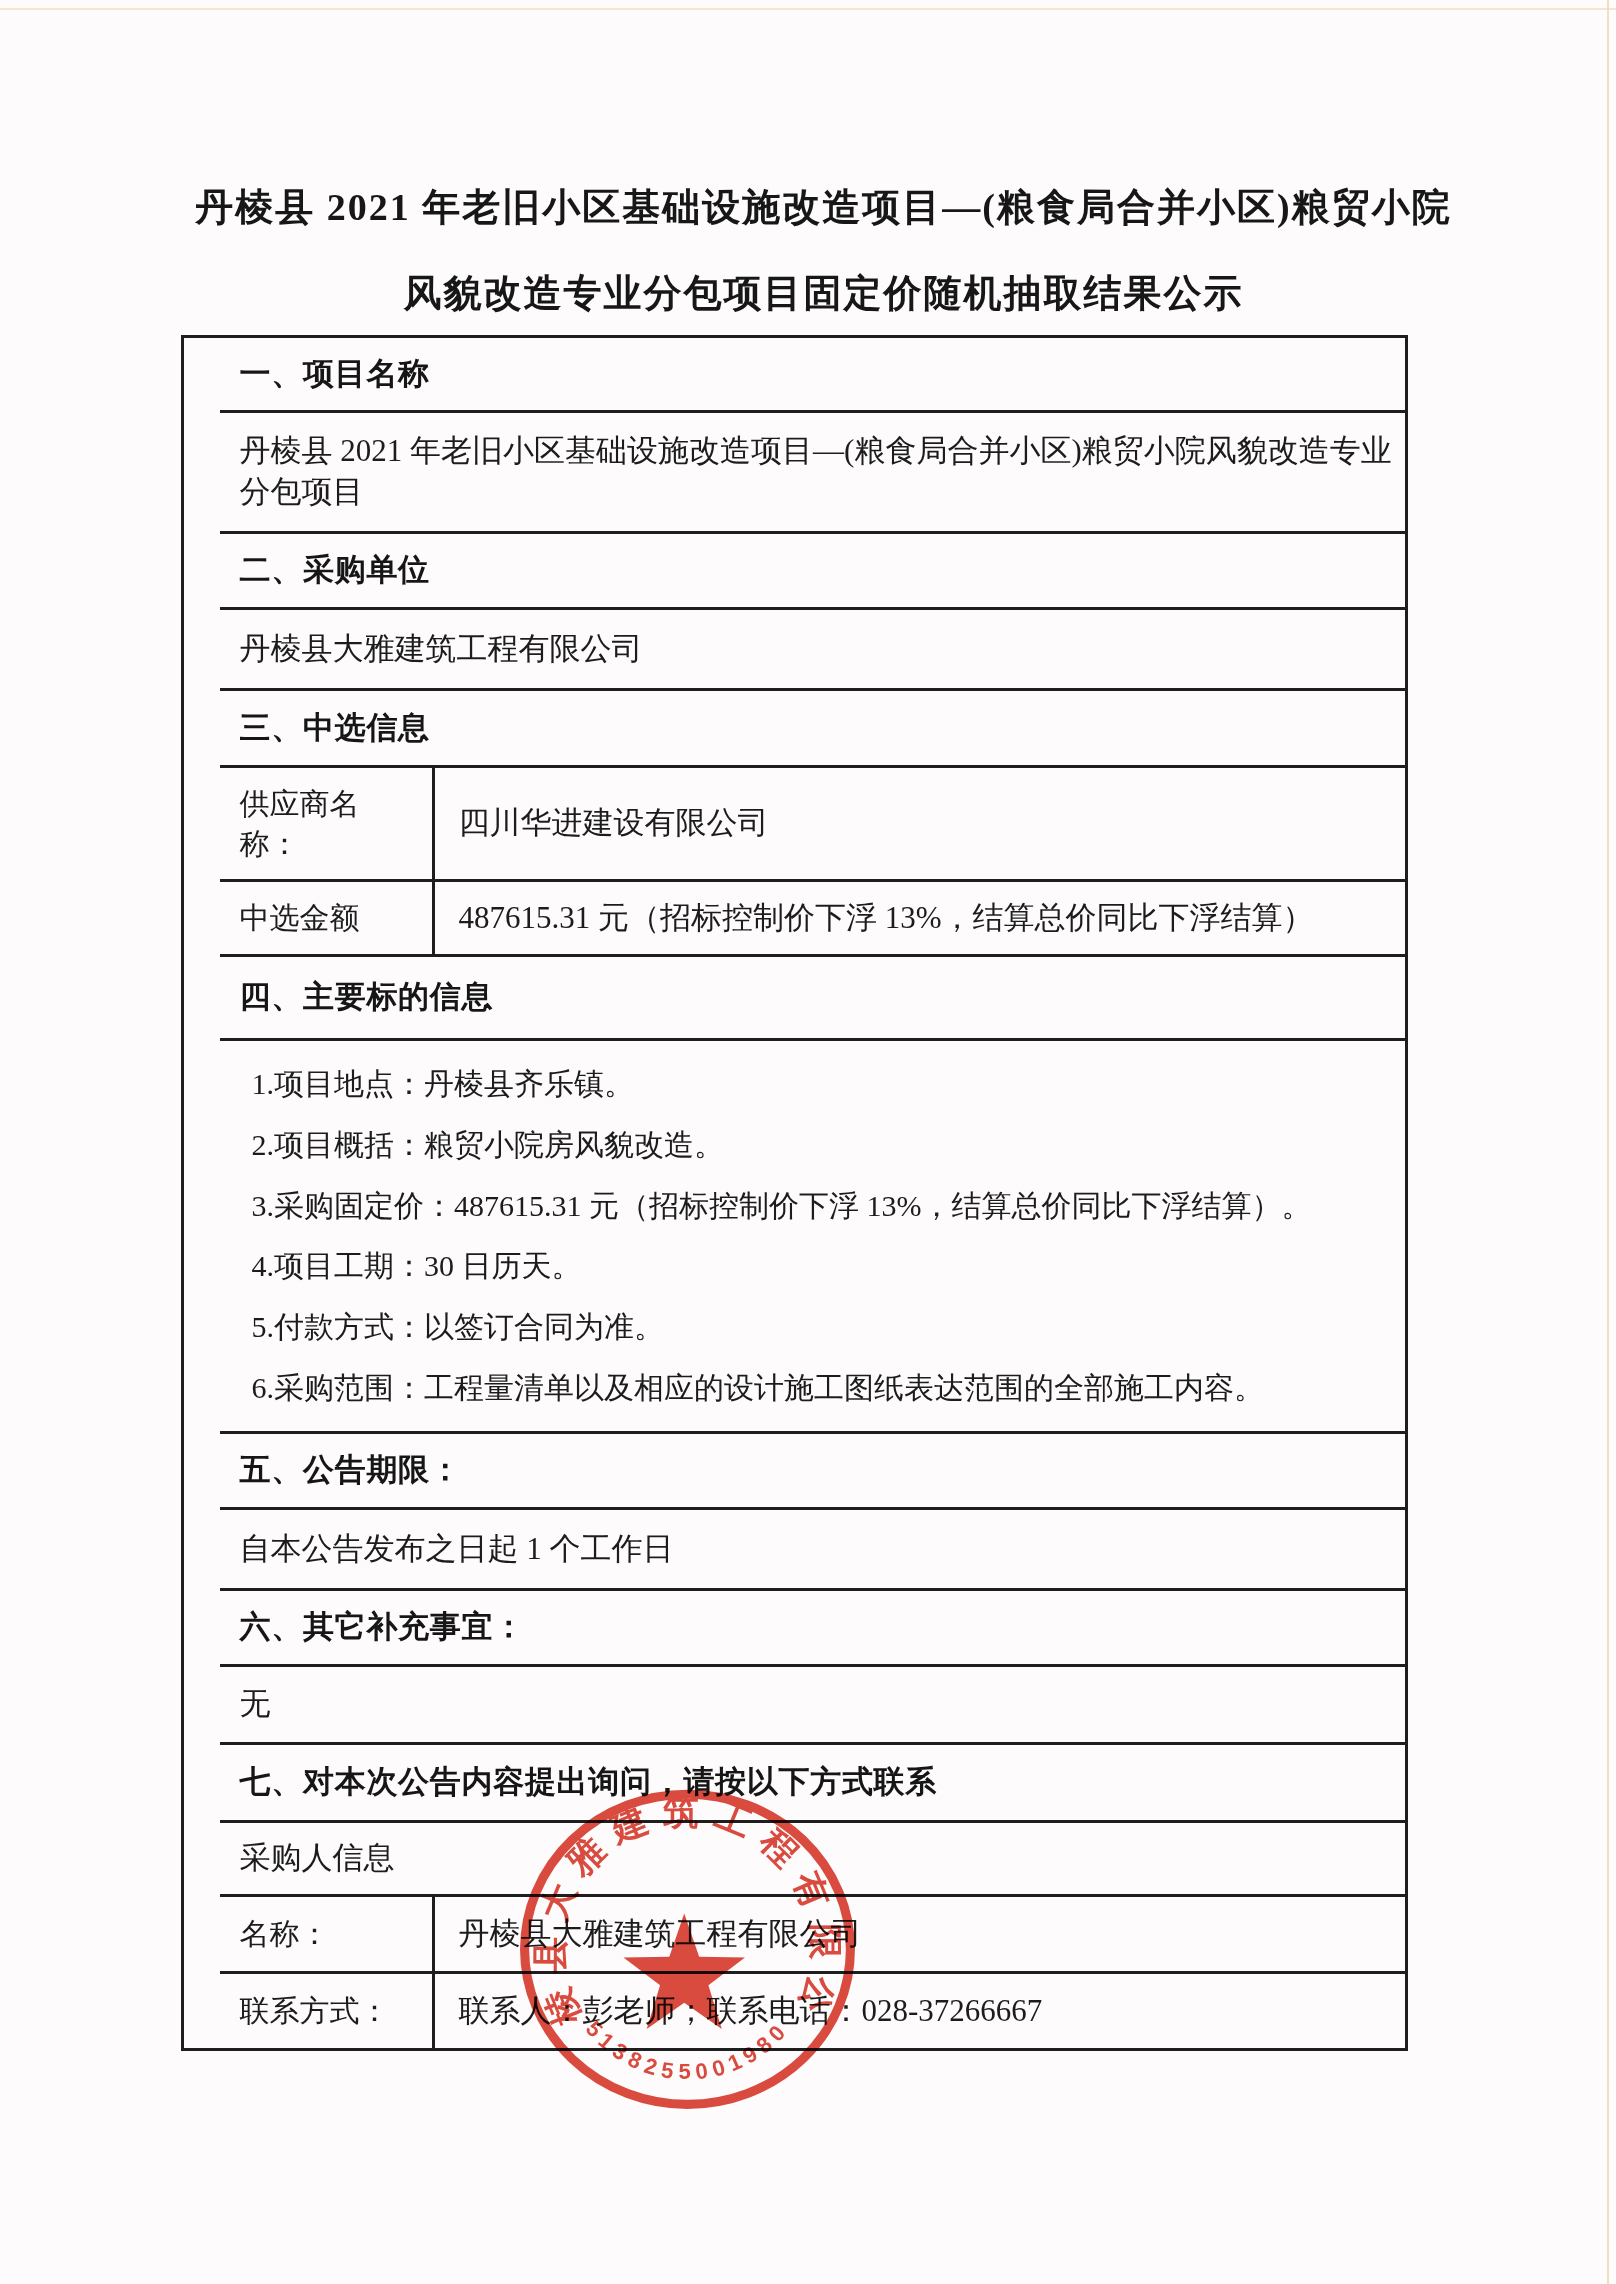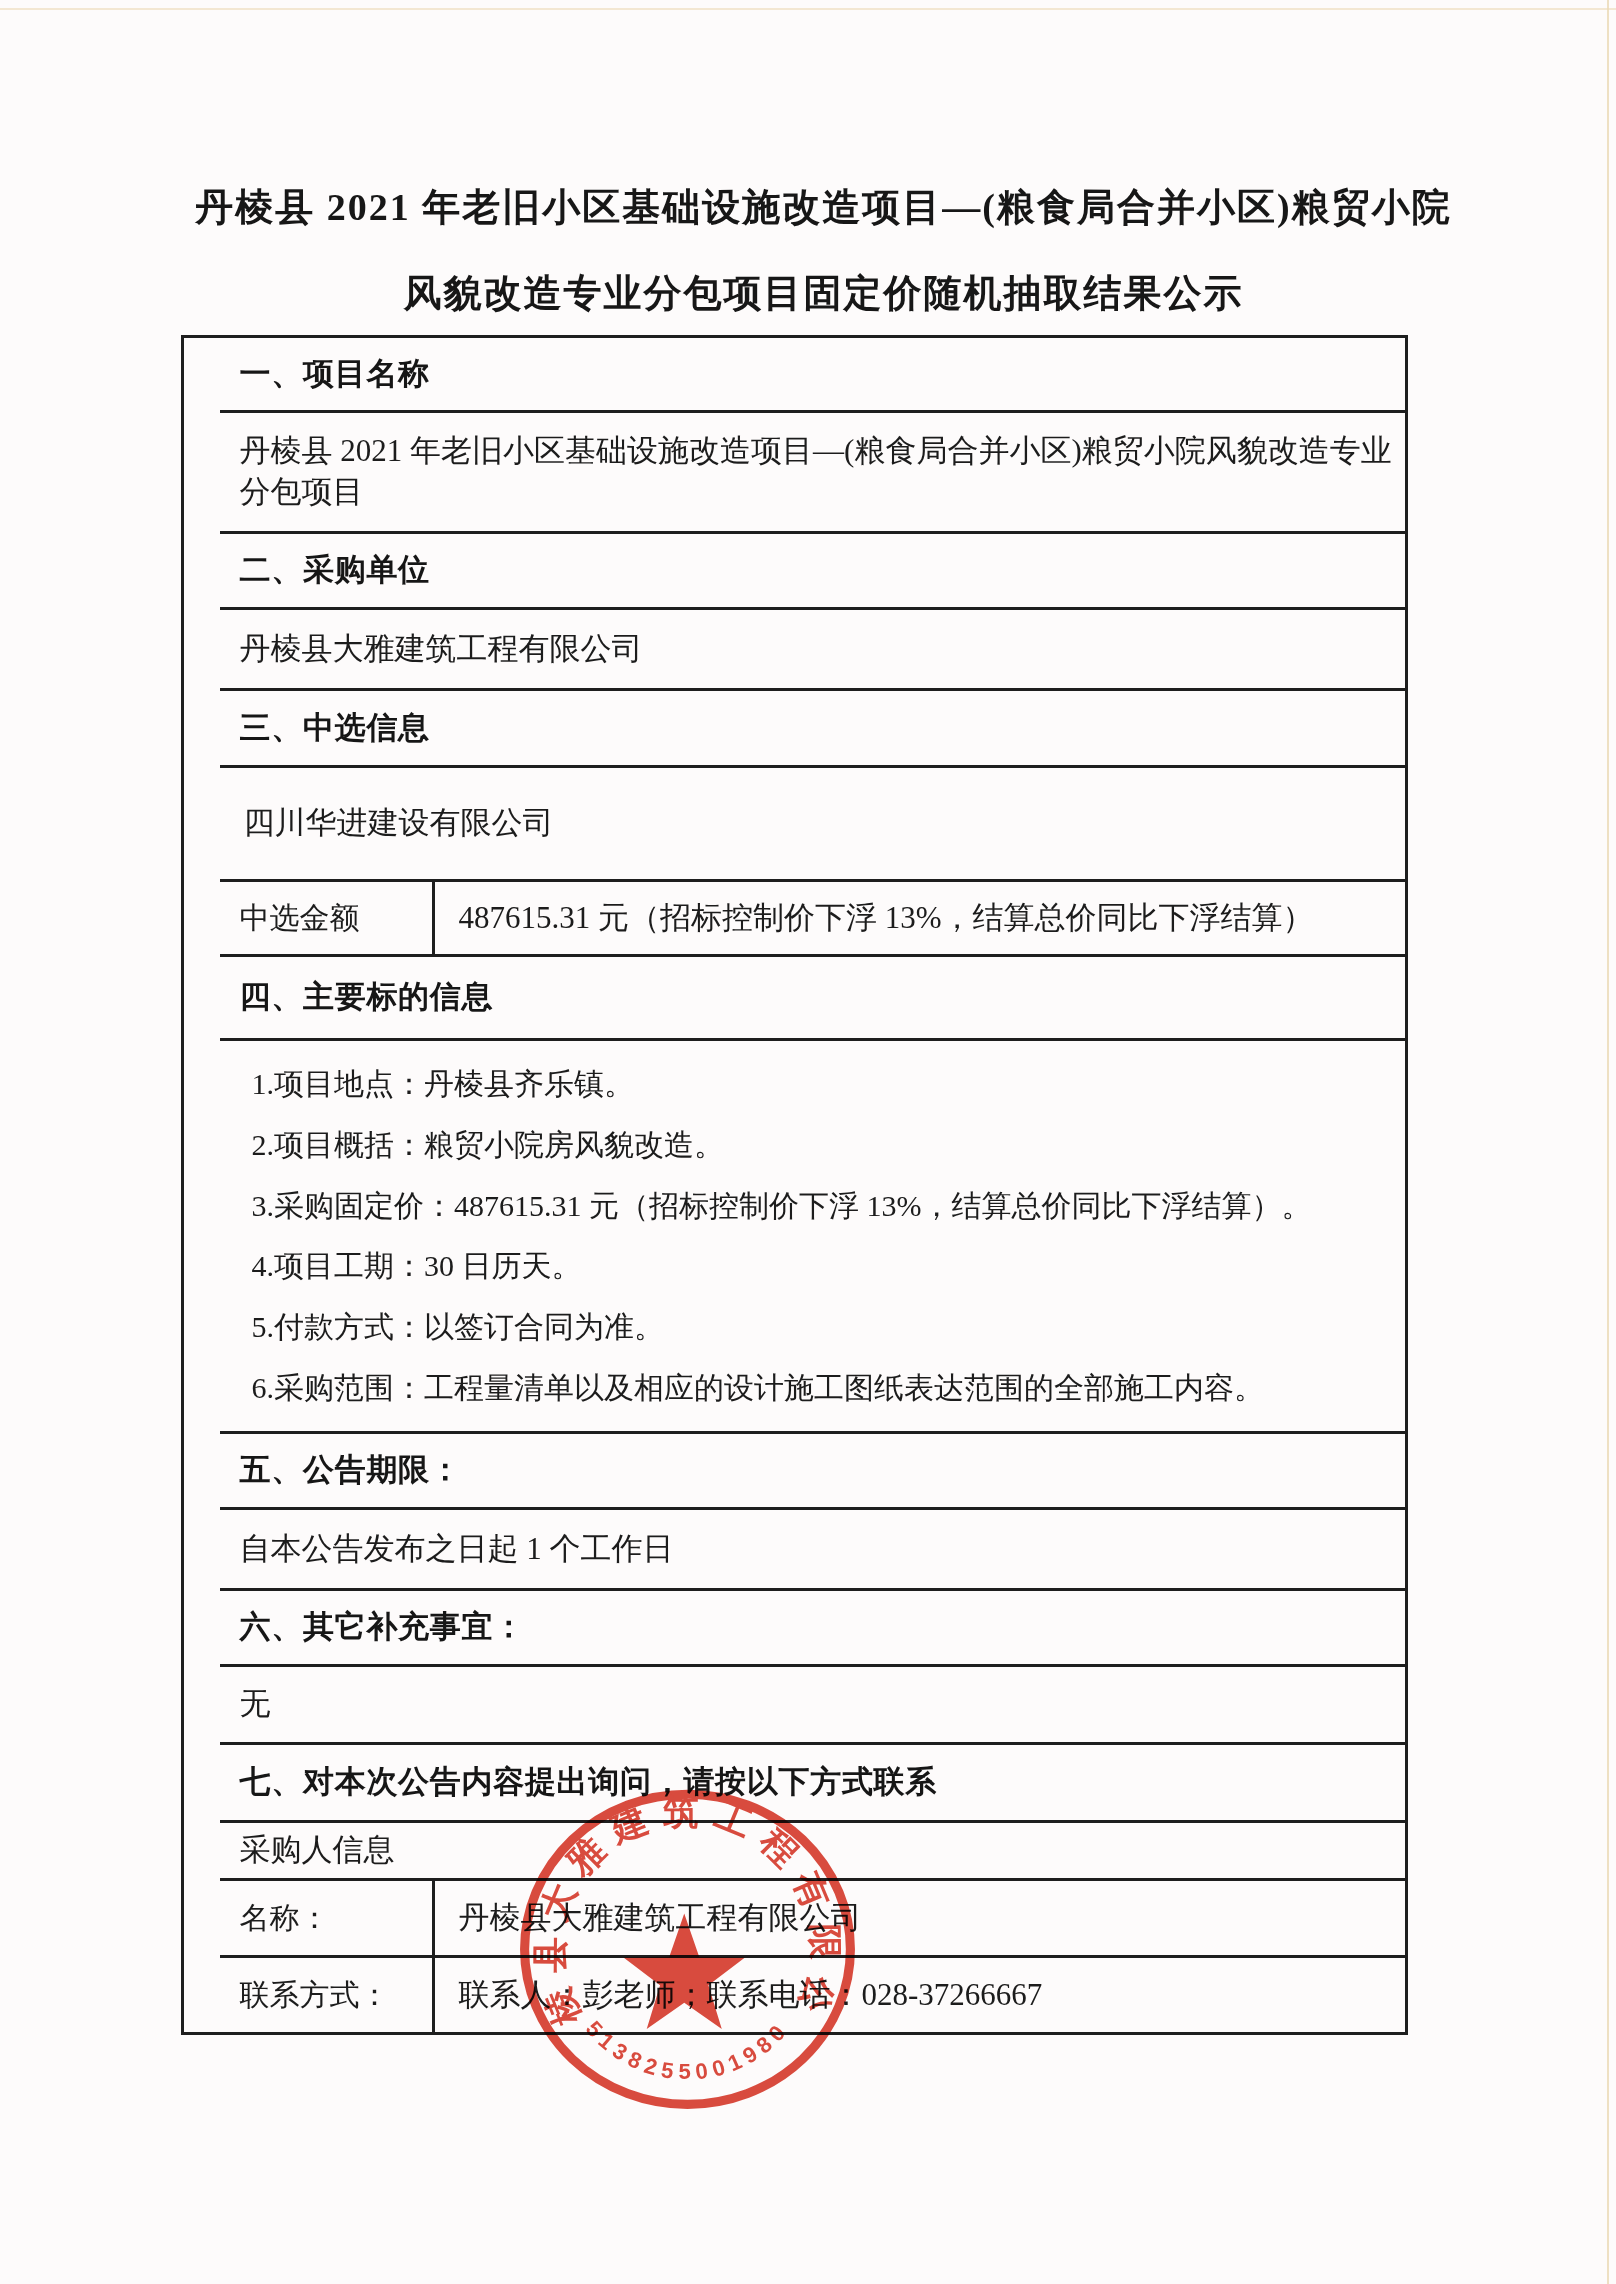--- a/index.html
+++ b/index.html
@@ -93,20 +93,21 @@
 
     <div class="row" style="height:81px">
       <div class="cell">丹棱县大雅建筑工程有限公司</div>
     </div>
 
     <div class="row header" style="height:77px">
       <div class="cell">三、中选信息</div>
     </div>
 
     <div class="row twocol" style="height:114px">
+      <div class="cell label">供应商名称：</div>
       <div class="cell value">四川华进建设有限公司</div>
     </div>
 
     <div class="row twocol" style="height:75px">
       <div class="cell label">中选金额</div>
       <div class="cell value">487615.31 元（招标控制价下浮 13%，结算总价同比下浮结算）</div>
     </div>
 
     <div class="row header" style="height:84px">
       <div class="cell">四、主要标的信息</div>
@@ -134,21 +135,21 @@
     </div>
 
     <div class="row" style="height:78px">
       <div class="cell">无</div>
     </div>
 
     <div class="row header" style="height:78px">
       <div class="cell">七、对本次公告内容提出询问，请按以下方式联系</div>
     </div>
 
-    <div class="row" style="height:58px">
+    <div class="row" style="height:74px">
       <div class="cell">采购人信息</div>
     </div>
 
     <div class="row twocol" style="height:77px">
       <div class="cell label">名称：</div>
       <div class="cell value">丹棱县大雅建筑工程有限公司</div>
     </div>
 
     <div class="row twocol" style="height:74px">
       <div class="cell label">联系方式：</div>

